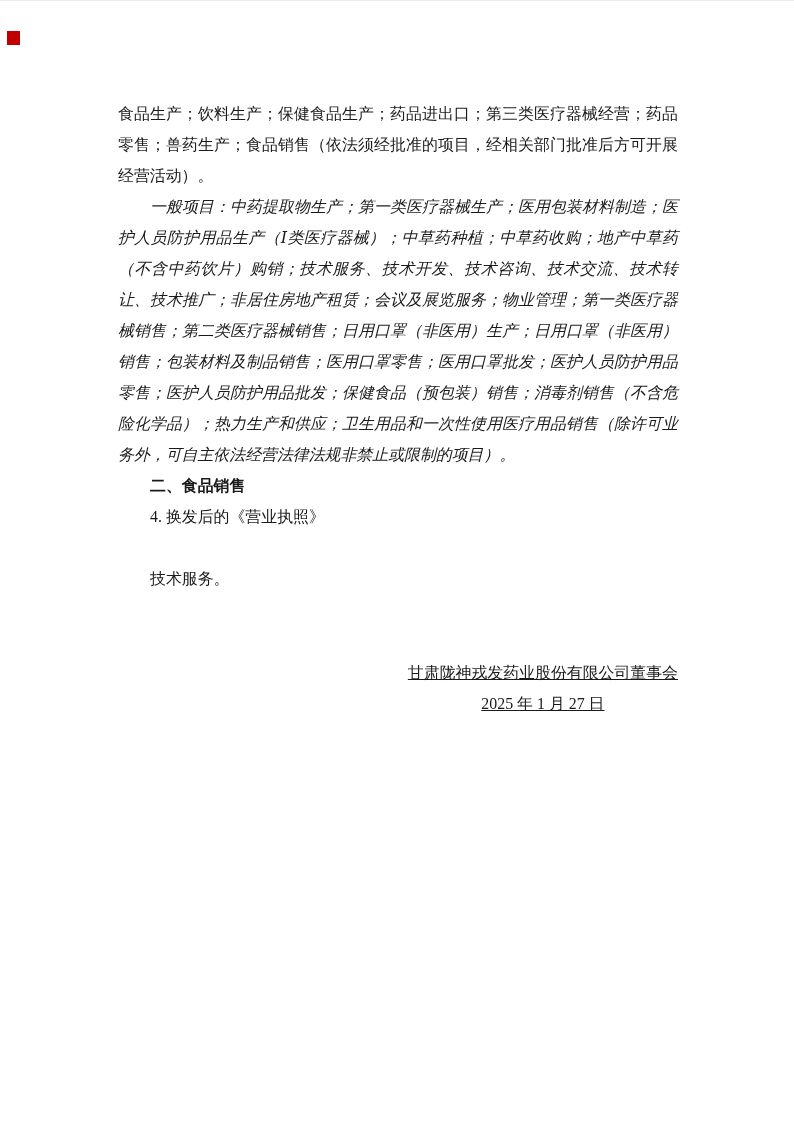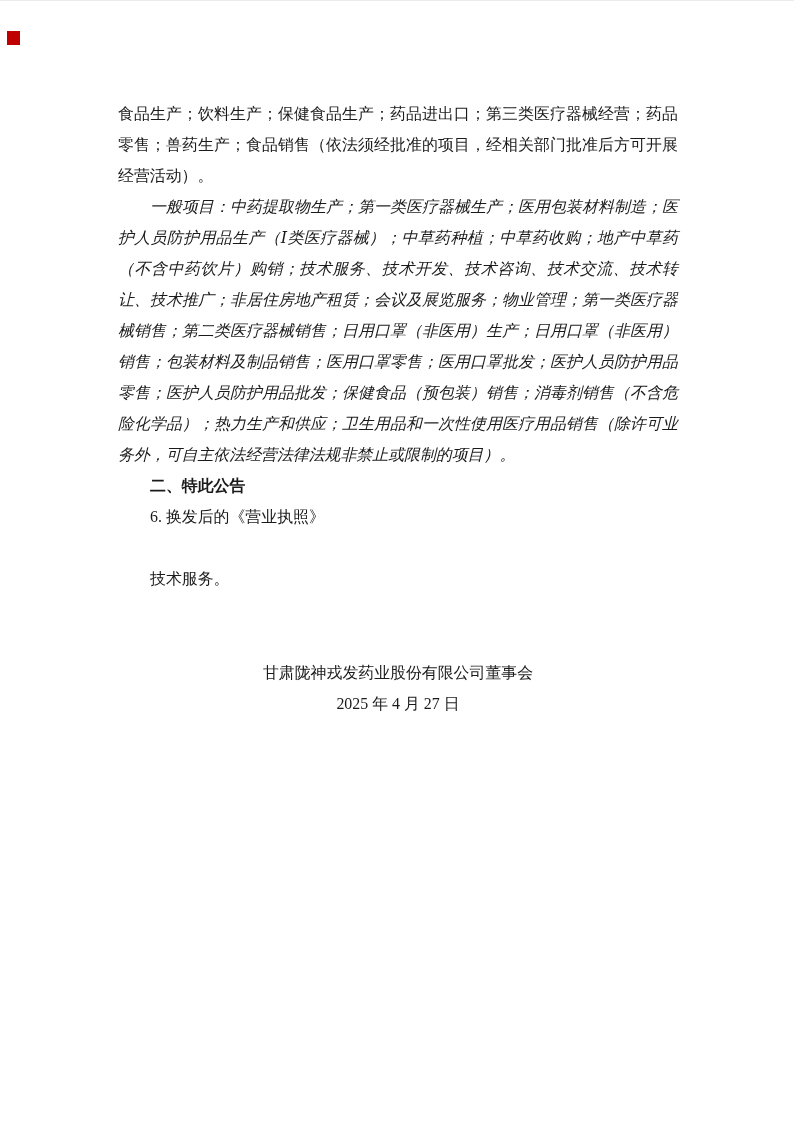--- a/index.html
+++ b/index.html
@@ -54,21 +54,22 @@
     text-align: left;
   }
   .closing {
     margin-top: 31px !important;
     text-indent: 32px;
     text-align: left;
   }
   .signature {
     margin-top: 63px;
     display: flex;
-    justify-content: center;
+    justify-content: flex-end;
+    text-decoration: underline;
   }
   .signature-inner {
     text-align: center;
   }
   .signature-inner div {
     line-height: 31px;
   }
 </style>
 </head>
 <body>
@@ -76,27 +77,27 @@
 <div class="page">
 
   <div class="corner-mark"></div>
 
   <div class="content">
 
     <p>食品生产；饮料生产；保健食品生产；药品进出口；第三类医疗器械经营；药品零售；兽药生产；食品销售（依法须经批准的项目，经相关部门批准后方可开展经营活动）。</p>
 
     <p class="para-indent">一般项目：中药提取物生产；第一类医疗器械生产；医用包装材料制造；医护人员防护用品生产（Ⅰ类医疗器械）；中草药种植；中草药收购；地产中草药（不含中药饮片）购销；技术服务、技术开发、技术咨询、技术交流、技术转让、技术推广；非居住房地产租赁；会议及展览服务；物业管理；第一类医疗器械销售；第二类医疗器械销售；日用口罩（非医用）生产；日用口罩（非医用）销售；包装材料及制品销售；医用口罩零售；医用口罩批发；医护人员防护用品零售；医护人员防护用品批发；保健食品（预包装）销售；消毒剂销售（不含危险化学品）；热力生产和供应；卫生用品和一次性使用医疗用品销售（除许可业务外，可自主依法经营法律法规非禁止或限制的项目）。</p>
 
-    <p class="section-heading">二、特此公告</p>
+    <p class="section-heading">二、食品销售</p>
 
-    <p class="ref-item">6. 换发后的《营业执照》</p>
+    <p class="ref-item">4. 换发后的《营业执照》</p>
 
     <p class="closing">技术服务。</p>
 
     <div class="signature">
       <div class="signature-inner">
         <div>甘肃陇神戎发药业股份有限公司董事会</div>
-        <div>2025 年 4 月 27 日</div>
+        <div>2025 年 1 月 27 日</div>
       </div>
     </div>
 
   </div>
 </div>
 
 </body></html>

